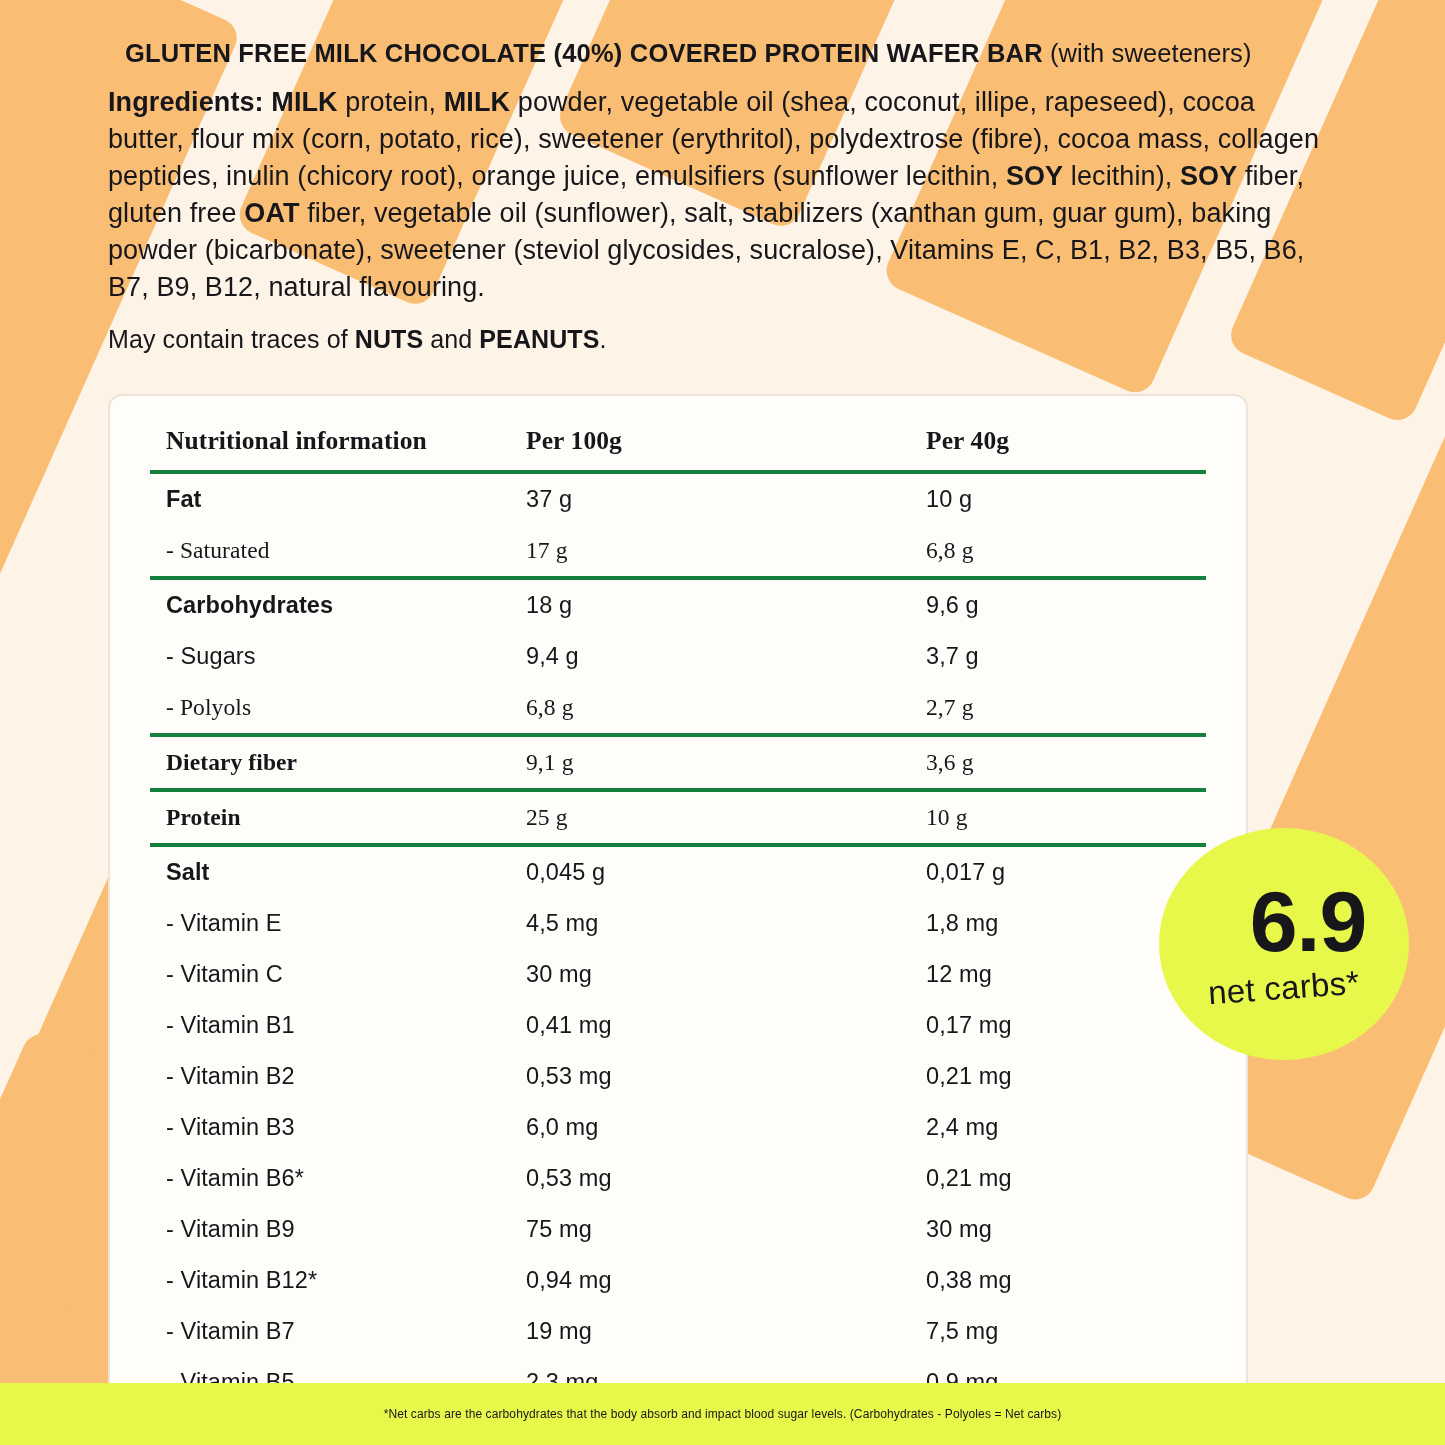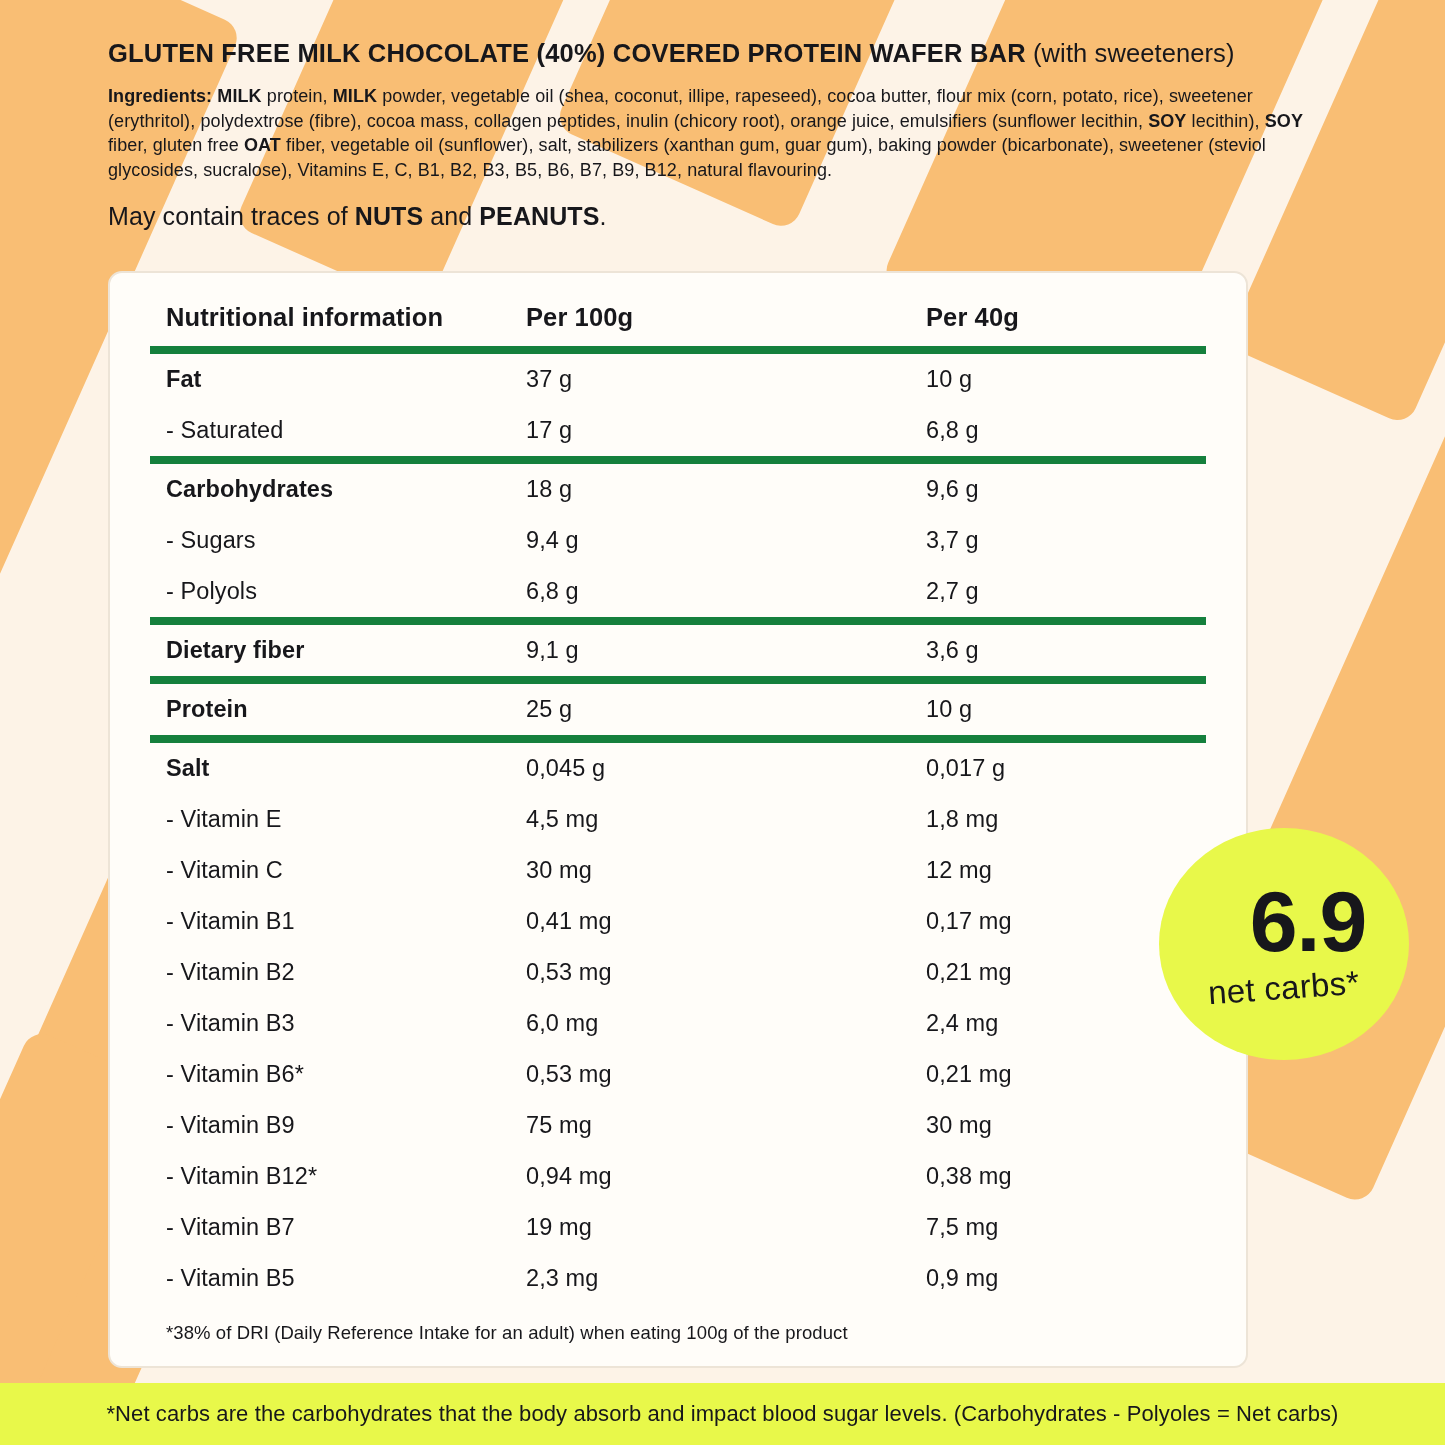--- a/index.html
+++ b/index.html
@@ -51,24 +51,25 @@
     font-size: 25.5px;
     line-height: 1.25;
     color: #17171b;
     font-weight: 400;
     letter-spacing: .1px;
     margin-bottom: 14px;
   }
   .title b {
     font-weight: 700;
     letter-spacing: .2px;
+    margin-left: 17px;
   }
 
   .ingredients {
-    font-size: 18px;
+    font-size: 27px;
     line-height: 1.37;
     color: #17171b;
     letter-spacing: .1px;
   }
   .ingredients b { font-weight: 700; }
 
   .traces {
     font-size: 25px;
     line-height: 1.37;
     color: #17171b;
@@ -103,21 +104,21 @@
   }
   table.nutri tr td:nth-child(1) { width: 340px; }
   table.nutri tr td:nth-child(2) { width: 380px; }
 
   tr.head td {
     font-size: 25.5px;
     font-weight: 700;
     padding-top: 4px;
     padding-bottom: 14px;
   }
-  tr.rule-under td { border-bottom: 8px solid #15803d; }
+  tr.rule-under td { border-bottom: 4px solid #15803d; font-family: Liberation Serif, serif; }
   td.bold { font-weight: 700; }
   td.bold .light { font-weight: 400; }
 
   .footnote {
     font-size: 18.5px;
     color: #17171b;
     padding: 18px 4px 0 16px;
     letter-spacing: .1px;
   }
 
@@ -159,21 +160,21 @@
     right: 0;
     bottom: 0;
     height: 62px;
     background: #E8F84A;
     display: flex;
     align-items: center;
     justify-content: center;
     z-index: 4;
   }
   .bottom-bar span {
-    font-size: 22px;
+    font-size: 12px;
     color: #17171b;
     letter-spacing: .1px;
   }
 </style>
 </head>
 <body>
 
 <div class="bg">
   <div class="stripe s1"></div>
   <div class="stripe s2"></div>

